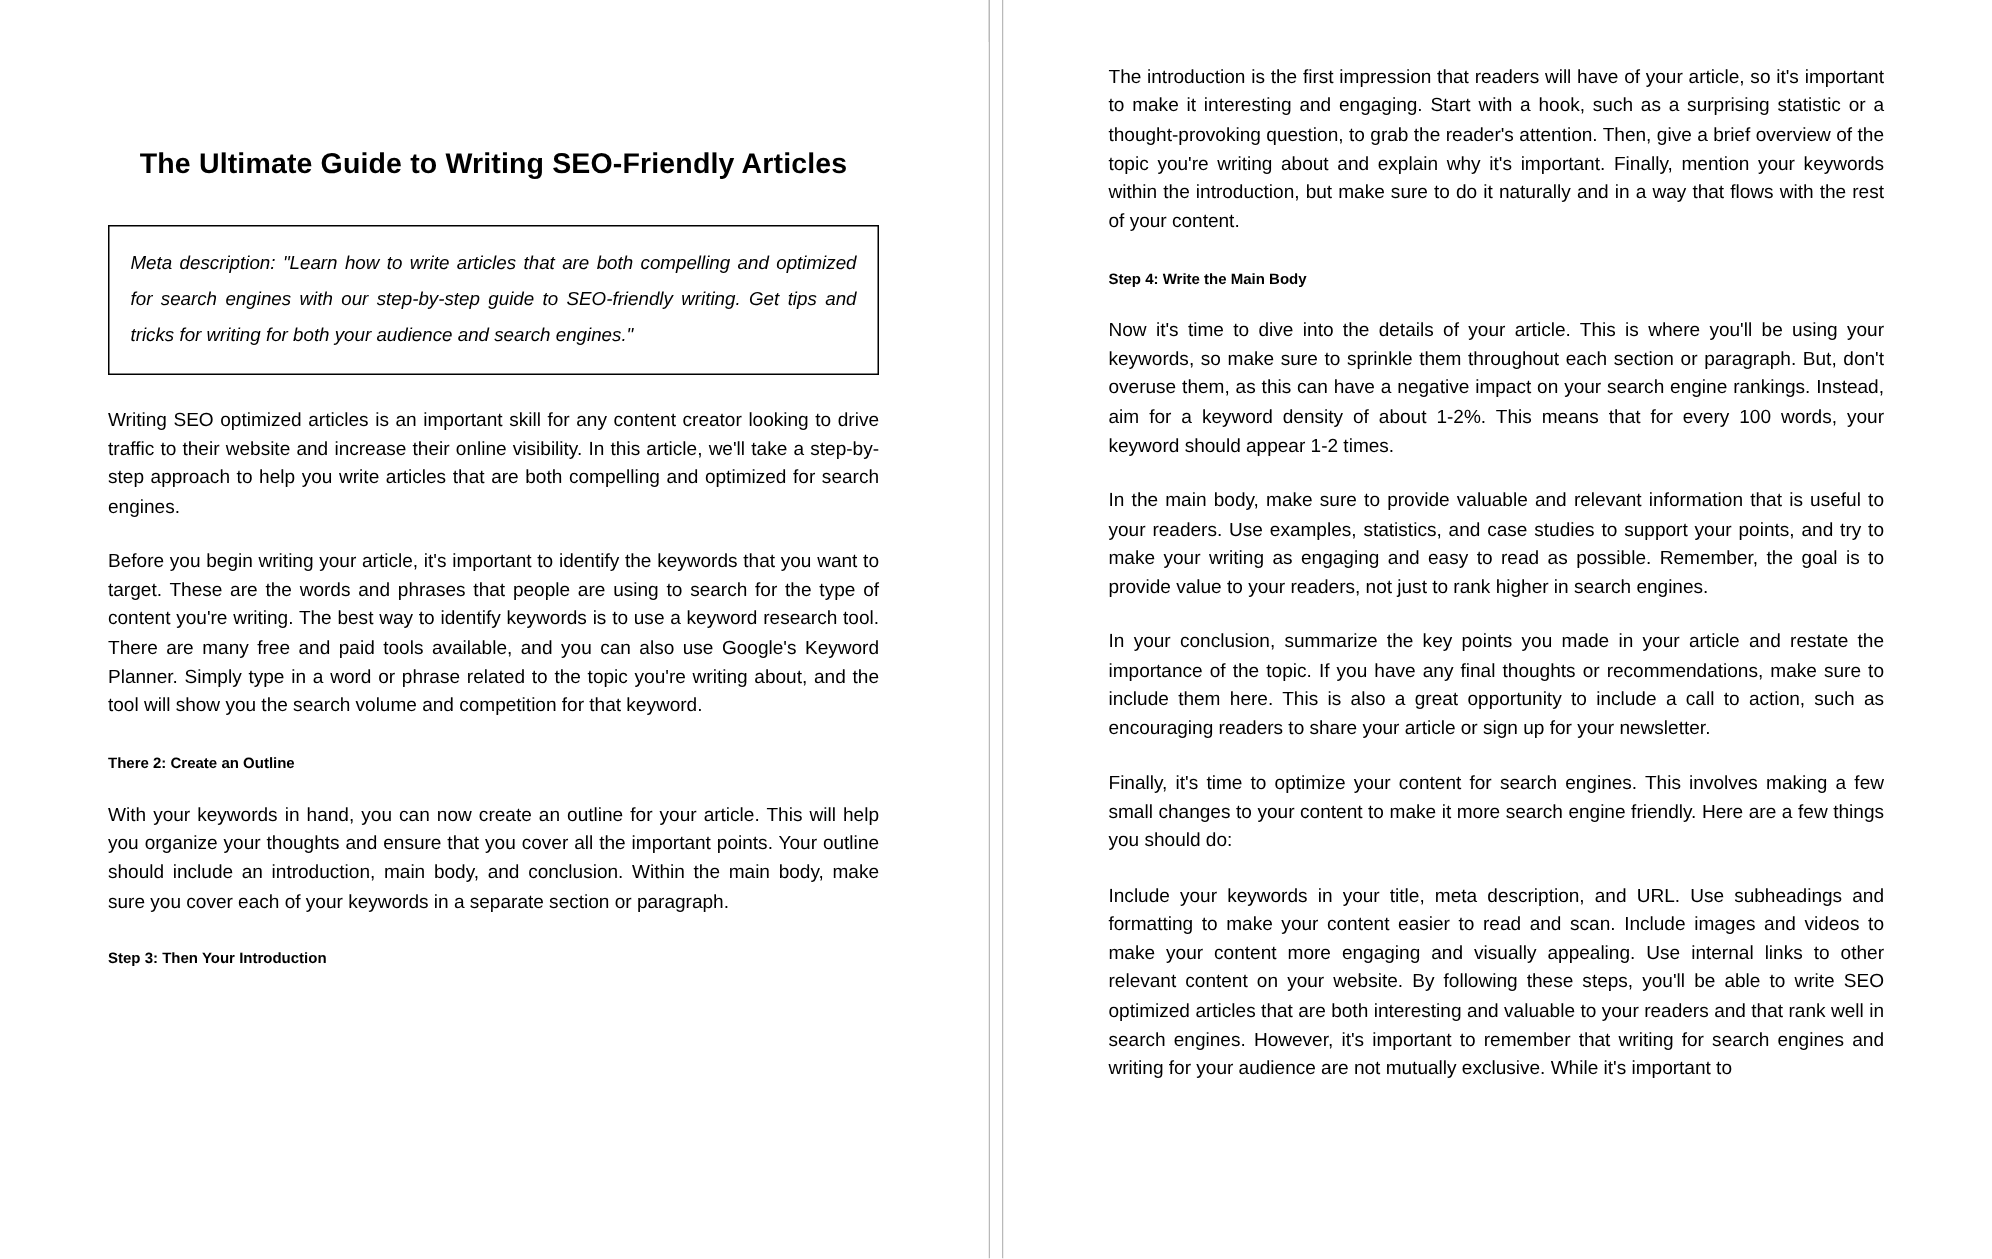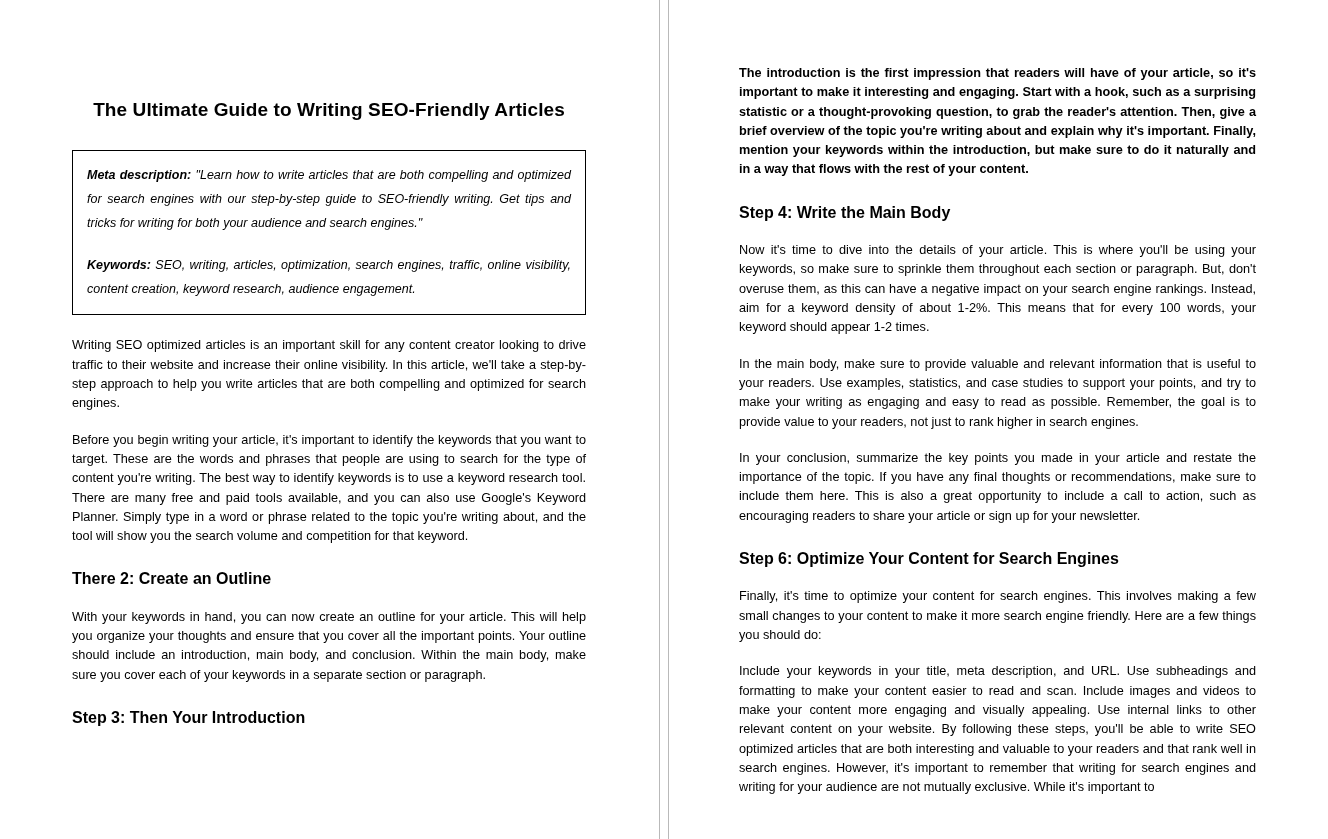--- a/index.html
+++ b/index.html
@@ -61,54 +61,52 @@
     font-size: 12.5px;
     font-style: italic;
     line-height: 1.95;
     text-align: justify;
     margin: 0;
   }
   .meta-par + .meta-par {
     margin-top: 17px;
   }
   .meta-par b {
-    font-weight: bold;
+    font-weight: normal;
   }
   p.body-par {
     font-size: 12.7px;
     line-height: 1.52;
     text-align: justify;
     margin: 17px 0 0 0;
   }
   .page-left p.body-par.first {
     margin-top: 21px;
   }
   h2.step-head {
-    font-size: 16px;
+    font-size: 10px;
     font-weight: bold;
     margin: 22px 0 0 0;
     line-height: 1.4;
   }
   .page-right .top-par {
-    margin-top: 64px;
-    font-weight: bold;
+    margin-top: 42px;
   }
 </style>
 </head>
 <body>
 
 <div class="doc">
 
   <div class="page page-left">
 
     <h1 class="doc-title">The Ultimate Guide to Writing SEO-Friendly Articles</h1>
 
     <div class="meta-box">
       <p class="meta-par"><b>Meta description:</b><span> "Learn how to write articles that are both compelling and optimized for search engines with our step-by-step guide to SEO-friendly writing. Get tips and tricks for writing for both your audience and search engines."</span></p>
-      <p class="meta-par"><b>Keywords:</b><span> SEO, writing, articles, optimization, search engines, traffic, online visibility, content creation, keyword research, audience engagement.</span></p>
     </div>
 
     <p class="body-par first">Writing SEO optimized articles is an important skill for any content creator looking to drive traffic to their website and increase their online visibility. In this article, we'll take a step-by-step approach to help you write articles that are both compelling and optimized for search engines.</p>
 
     <p class="body-par">Before you begin writing your article, it's important to identify the keywords that you want to target. These are the words and phrases that people are using to search for the type of content you're writing. The best way to identify keywords is to use a keyword research tool. There are many free and paid tools available, and you can also use Google's Keyword Planner. Simply type in a word or phrase related to the topic you're writing about, and the tool will show you the search volume and competition for that keyword.</p>
 
     <h2 class="step-head">There 2: Create an Outline</h2>
     <p class="body-par">With your keywords in hand, you can now create an outline for your article. This will help you organize your thoughts and ensure that you cover all the important points. Your outline should include an introduction, main body, and conclusion. Within the main body, make sure you cover each of your keywords in a separate section or paragraph.</p>
 
     <h2 class="step-head">Step 3: Then Your Introduction</h2>
@@ -119,18 +117,17 @@
   <div class="page page-right">
 
     <p class="body-par top-par">The introduction is the first impression that readers will have of your article, so it's important to make it interesting and engaging. Start with a hook, such as a surprising statistic or a thought-provoking question, to grab the reader's attention. Then, give a brief overview of the topic you're writing about and explain why it's important. Finally, mention your keywords within the introduction, but make sure to do it naturally and in a way that flows with the rest of your content.</p>
 
     <h2 class="step-head">Step 4: Write the Main Body</h2>
     <p class="body-par">Now it's time to dive into the details of your article. This is where you'll be using your keywords, so make sure to sprinkle them throughout each section or paragraph. But, don't overuse them, as this can have a negative impact on your search engine rankings. Instead, aim for a keyword density of about 1-2%. This means that for every 100 words, your keyword should appear 1-2 times.</p>
     <p class="body-par">In the main body, make sure to provide valuable and relevant information that is useful to your readers. Use examples, statistics, and case studies to support your points, and try to make your writing as engaging and easy to read as possible. Remember, the goal is to provide value to your readers, not just to rank higher in search engines.</p>
 
     <p class="body-par">In your conclusion, summarize the key points you made in your article and restate the importance of the topic. If you have any final thoughts or recommendations, make sure to include them here. This is also a great opportunity to include a call to action, such as encouraging readers to share your article or sign up for your newsletter.</p>
 
-    <h2 class="step-head">Step 6: Optimize Your Content for Search Engines</h2>
     <p class="body-par">Finally, it's time to optimize your content for search engines. This involves making a few small changes to your content to make it more search engine friendly. Here are a few things you should do:</p>
     <p class="body-par">Include your keywords in your title, meta description, and URL. Use subheadings and formatting to make your content easier to read and scan. Include images and videos to make your content more engaging and visually appealing. Use internal links to other relevant content on your website. By following these steps, you'll be able to write SEO optimized articles that are both interesting and valuable to your readers and that rank well in search engines. However, it's important to remember that writing for search engines and writing for your audience are not mutually exclusive. While it's important to</p>
   </div>
 
 </div>
 
 </body></html>

